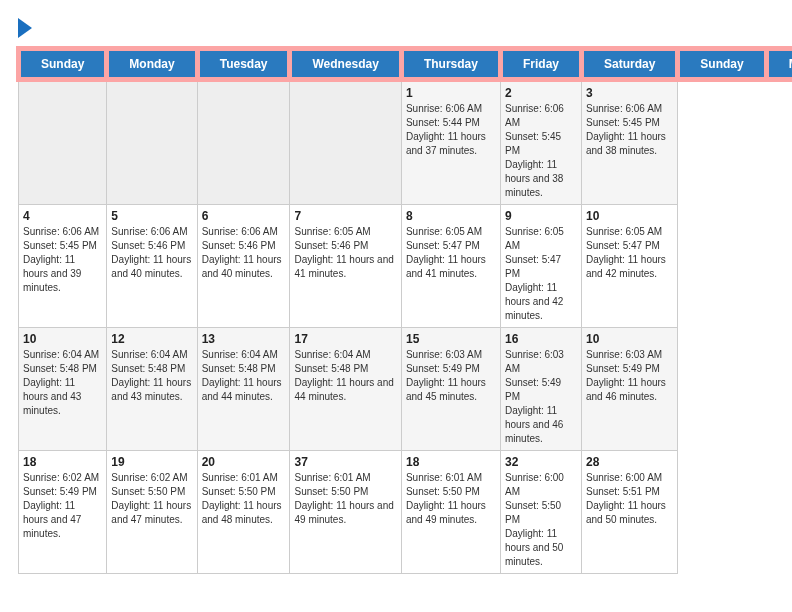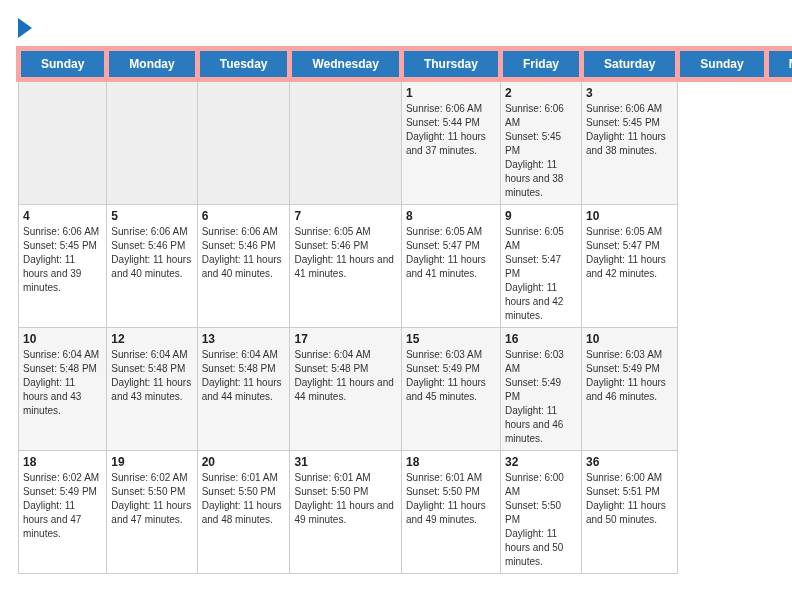--- a/index.html
+++ b/index.html
@@ -223,30 +223,30 @@
         </td>
         <td>
           <span class="day-number">19</span>
           <div class="cell-content">Sunrise: 6:02 AM<br>Sunset: 5:50 PM<br>Daylight: 11 hours and 47 minutes.</div>
         </td>
         <td>
           <span class="day-number">20</span>
           <div class="cell-content">Sunrise: 6:01 AM<br>Sunset: 5:50 PM<br>Daylight: 11 hours and 48 minutes.</div>
         </td>
         <td>
-          <span class="day-number">31</span>
+          <span class="day-number">37</span>
           <div class="cell-content">Sunrise: 6:01 AM<br>Sunset: 5:50 PM<br>Daylight: 11 hours and 49 minutes.</div>
         </td>
         <td>
           <span class="day-number">18</span>
           <div class="cell-content">Sunrise: 6:01 AM<br>Sunset: 5:50 PM<br>Daylight: 11 hours and 49 minutes.</div>
         </td>
         <td>
           <span class="day-number">32</span>
           <div class="cell-content">Sunrise: 6:00 AM<br>Sunset: 5:50 PM<br>Daylight: 11 hours and 50 minutes.</div>
         </td>
         <td>
-          <span class="day-number">36</span>
+          <span class="day-number">28</span>
           <div class="cell-content">Sunrise: 6:00 AM<br>Sunset: 5:51 PM<br>Daylight: 11 hours and 50 minutes.</div>
         </td>
       </tr>
     </tbody>
 </table>
 
 </body></html>

